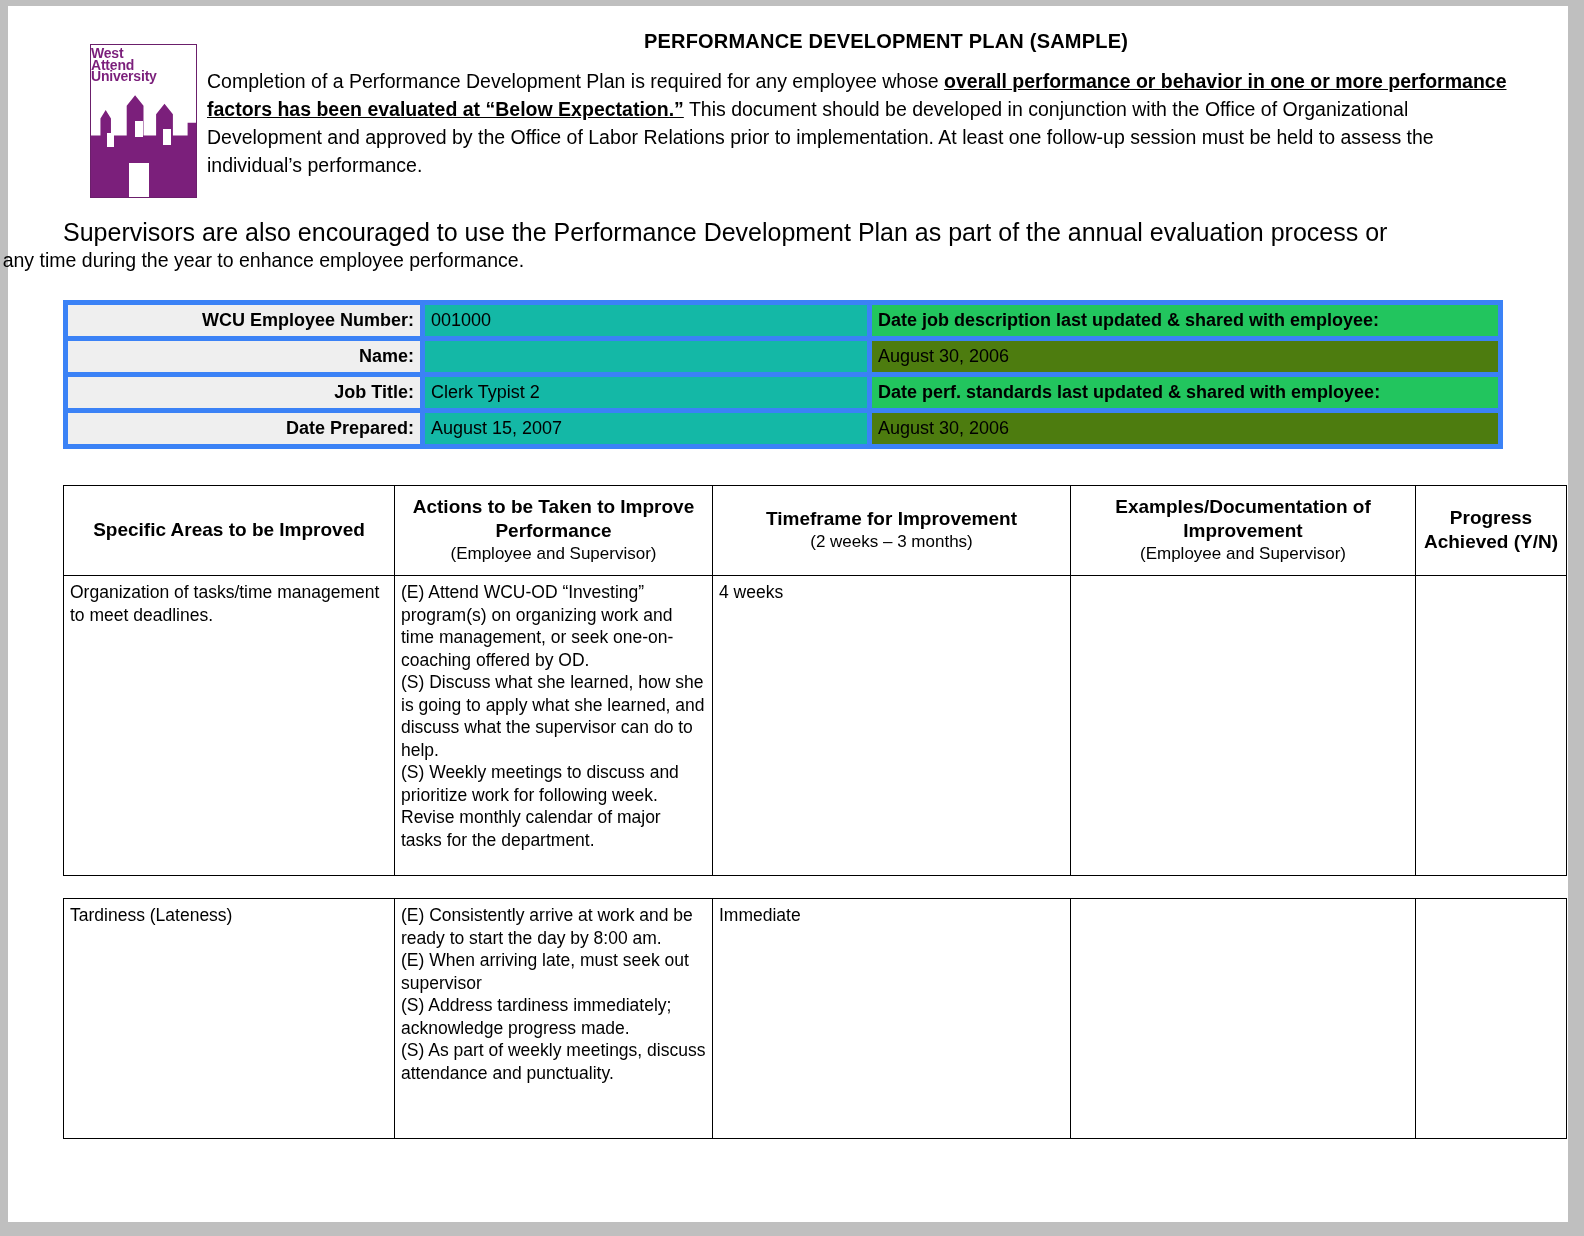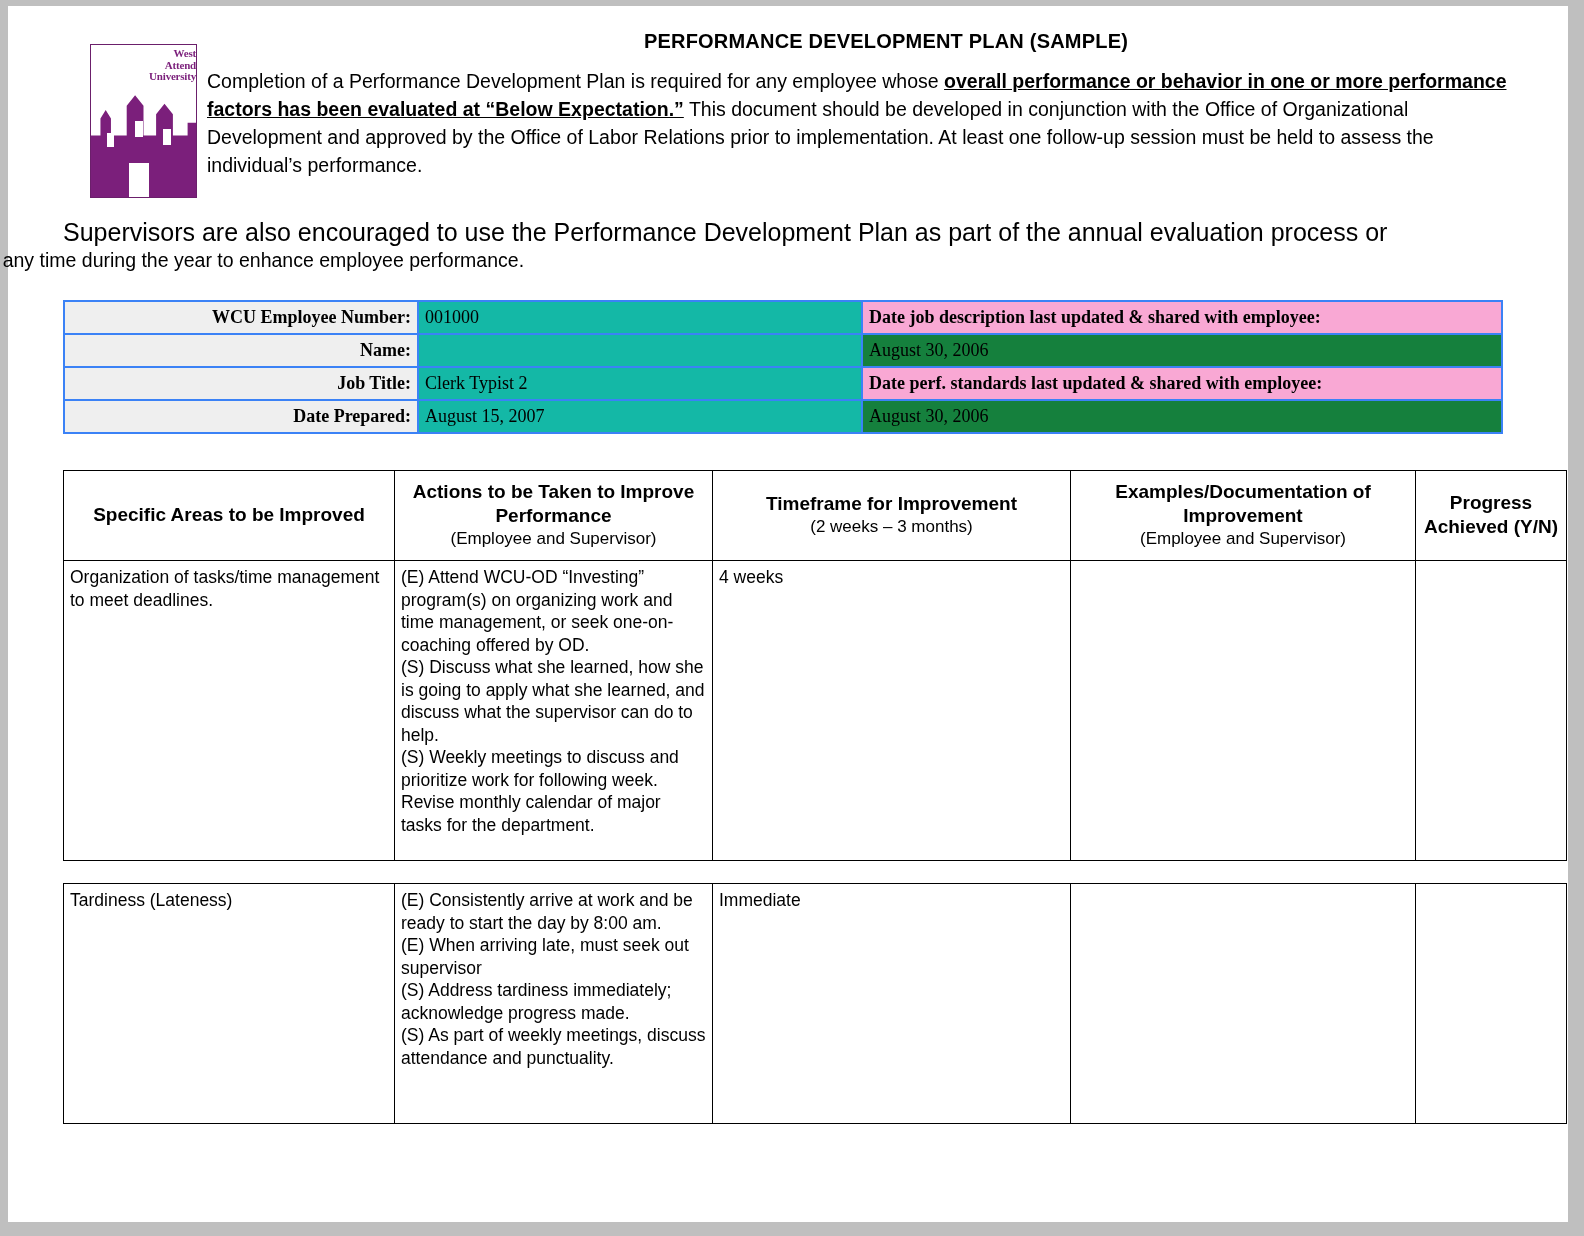--- a/index.html
+++ b/index.html
@@ -43,24 +43,24 @@
     position: relative;
     border: 1px solid #6b1f6b;
     background: #ffffff;
     overflow: hidden;
   }
   .logo .lg-title {
     position: absolute;
     top: 3px;
     left: 0;
     width: 100%;
-    text-align: right;
-    font-family: Liberation Serif, serif;
-    font-weight: bold;
-    font-size: 11px;
+    text-align: left;
+    font-family: Liberation Sans, sans-serif;
+    font-weight: bold;
+    font-size: 14px;
     line-height: 11.5px;
     color: #7b1f7b;
     letter-spacing: -0.2px;
   }
   .logo .lg-build {
     position: absolute;
     bottom: 0;
     left: 0;
     width: 100%;
     height: 106px;
@@ -109,43 +109,43 @@
 
   
   .info-table {
     border-collapse: collapse;
     width: 1440px;
     margin-top: 26px;
     margin-left: 0px;
     table-layout: fixed;
   }
   .info-table td {
-    border: 2px solid #3b82f6;
+    border: 5px solid #3b82f6;
     font-size: 18px;
     height: 29px;
     padding: 1px 6px;
     vertical-align: middle;
-    font-family: Liberation Serif, serif;
+    font-family: Liberation Sans, sans-serif;
   }
   .info-label {
     text-align: right;
     font-weight: bold;
     background: #efefef;
     width: 340px;
   }
   .info-value {
     width: 430px;
     background: #14b8a6;
   }
   .info-right-label {
     font-weight: bold;
-    background: #f9a8d4;
+    background: #22c55e;
   }
   .info-right-value {
-    background: #15803d;
+    background: #4d7c0f;
   }
 
   
   .grid {
     border-collapse: collapse;
     table-layout: fixed;
     width: 1440px;
     margin-top: 36px;
   }
   .grid th, .grid td {

